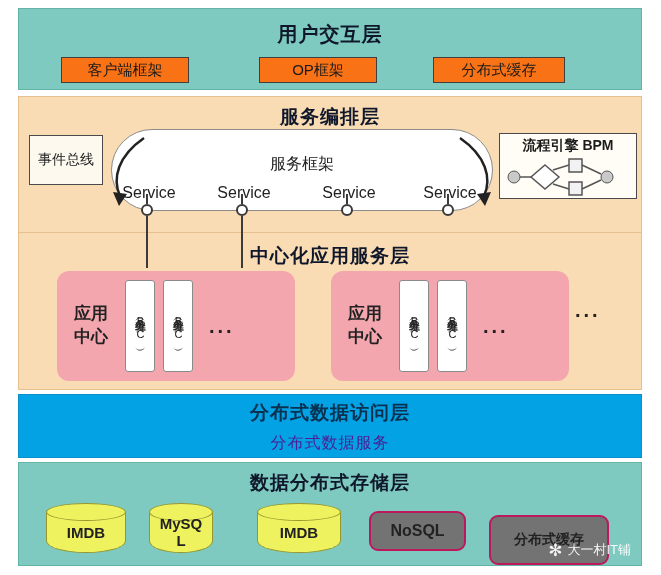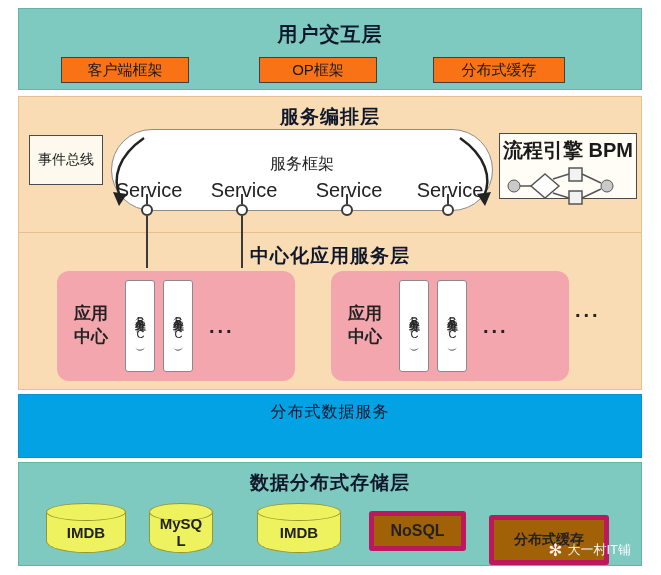--- a/index.html
+++ b/index.html
@@ -17,23 +17,23 @@
             font-size:15px; line-height:24px; text-align:center; }
 
   
   #l2 { top:96px; height:148px; background:#fadcb4; border:1px solid #e6c08f; }
   #l2 .ltitle { padding-top:7px; }
   #event-bus { position:absolute; left:10px; top:38px; width:74px; height:50px; background:#fdf9ef;
                border:1px solid #4a4a4a; display:flex; align-items:center; justify-content:center; font-size:14px; }
   #cylinder { position:absolute; left:92px; top:32px; width:382px; height:82px; background:#fff;
               border:1px solid #8a8a8a; border-radius:41px; }
   #fw-title { text-align:center; padding-top:24px; font-size:16px; color:#222; }
-  .svc { position:absolute; bottom:8px; transform:translateX(-50%); font-size:20px; color:#222; }
+  .svc { position:absolute; bottom:8px; transform:translateX(-50%); font-size:16px; color:#222; }
   #bpm { position:absolute; left:480px; top:36px; width:138px; height:66px; background:#fffdf6; border:1px solid #4a4a4a; }
-  #bpm-title { text-align:center; font-size:20px; font-weight:bold; padding-top:3px; }
+  #bpm-title { text-align:center; font-size:14px; font-weight:bold; padding-top:3px; }
   #bpm svg { display:block; margin:2px auto 0; }
 
   
   .conn-circle { position:absolute; width:12px; height:12px; border-radius:50%; background:#fff;
                  border:2px solid #3a3a3a; z-index:6; }
   .stem, .drop { position:absolute; width:2px; background:#3a3a3a; z-index:5; }
   svg.arrow { position:absolute; z-index:5; }
 
   
   #l3 { top:232px; height:158px; background:#fadcb4; border:1px solid #e6c08f; }
@@ -45,33 +45,33 @@
             border-radius:3px; display:flex; align-items:center; justify-content:center; }
   .bc-text { writing-mode:vertical-rl; text-orientation:upright; font-size:11px; line-height:1;
              letter-spacing:1px; color:#222; }
   .dots { font-size:20px; font-weight:bold; letter-spacing:3px; color:#222; }
   .ac-dots { position:absolute; left:152px; top:44px; }
   #l3-dots { position:absolute; left:556px; top:66px; }
 
   
   #l4 { top:394px; height:64px; background:#02a2e4; border:1px solid #0b90cc; }
   #l4 .ltitle { padding-top:5px; color:#0a3150; }
-  #l4-service { text-align:center; color:#0f172a; font-size:16px; padding-top:7px; letter-spacing:1px; }
+  #l4-service { text-align:center; color:#4c1d95; font-size:16px; padding-top:7px; letter-spacing:1px; }
 
   
   #l5 { top:462px; height:104px; background:#7ecac0; border:1px solid #63b3a7; }
   #l5 .ltitle { padding-top:7px; }
   .cyl { position:absolute; background:#eef25e; border:1px solid #96962e; border-top:none;
          border-radius:0 0 50% 50% / 0 0 12px 12px; display:flex; align-items:center; justify-content:center;
          text-align:center; font-weight:bold; font-size:15px; color:#222; }
   .cyl::before { content:""; position:absolute; left:-1px; right:-1px; top:-8px; height:16px;
                  background:#eef25e; border:1px solid #96962e; border-radius:50%; }
   .cyl span { position:relative; z-index:1; padding-top:2px; }
   .cyl.wrap span { width:46px; word-break:break-all; line-height:1.1; }
-  .store-box { position:absolute; background:#a16207; border:5px solid #be185d; border-radius:3px;
+  .store-box { position:absolute; background:#737373; border:2px solid #be185d; border-radius:9px;
                display:flex; align-items:center; justify-content:center; font-weight:bold; color:#222; }
   #watermark { position:absolute; right:10px; bottom:6px; display:flex; align-items:center; gap:5px;
                color:rgba(255,255,255,0.92); font-size:13px; }
   #watermark .wicon { font-size:17px; line-height:1; }
 </style>
 </head>
 <body>
 
 <div id="stage">
 
@@ -153,20 +153,21 @@
       <div class="bc-box" style="left:106px;">
         <span class="bc-text">业务组件（BC）</span>
       </div>
       <div class="dots ac-dots">...</div>
     </div>
 
     <div class="dots" id="l3-dots">...</div>
   </div>
 
   <div class="layer" id="l4">
+    <div class="ltitle">分布式数据访问层</div>
     <div id="l4-service">分布式数据服务</div>
   </div>
 
   <div class="layer" id="l5">
     <div class="ltitle">数据分布式存储层</div>
 
     <div class="cyl" style="left:27px;top:48px;width:80px;height:42px;">
       <span>IMDB</span>
     </div>
     <div class="cyl wrap" style="left:130px;top:48px;width:64px;height:42px;">

